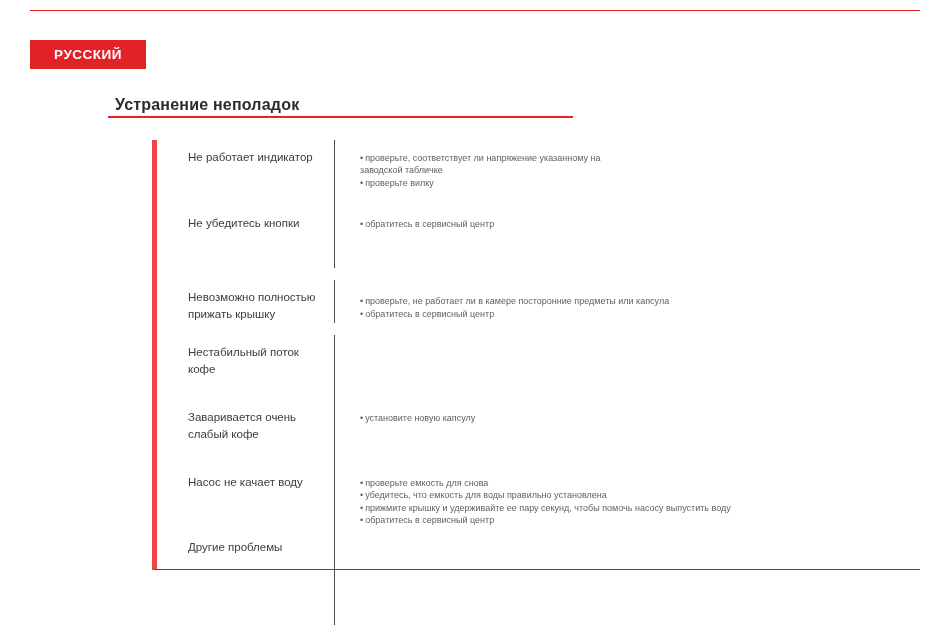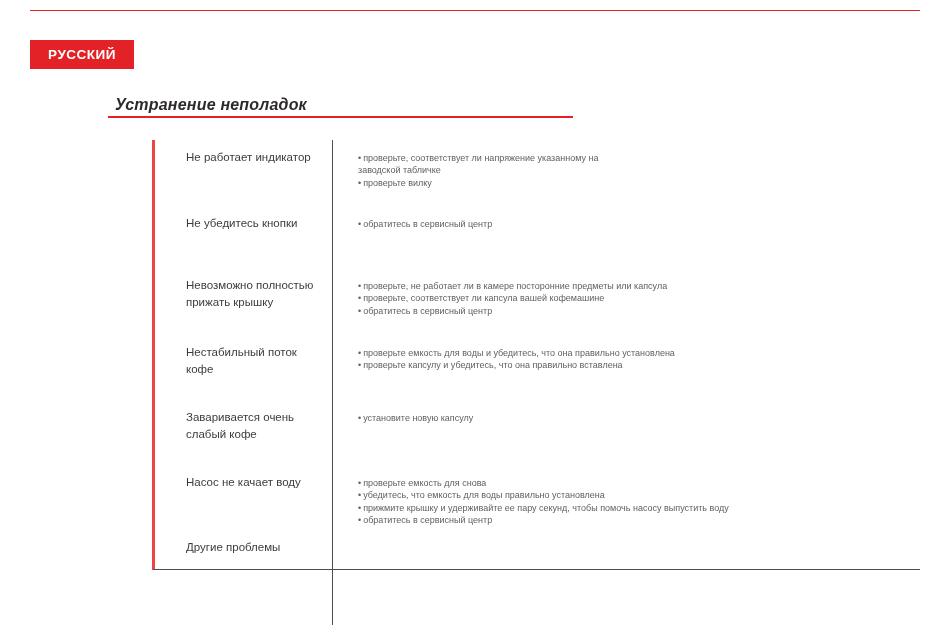--- a/index.html
+++ b/index.html
@@ -9,39 +9,39 @@
     position: relative;
     font-family: "Liberation Sans", sans-serif;
     overflow: hidden;
   }
   .top-rule {
     position: absolute; left: 30px; top: 10px;
     width: 890px; height: 1px; background: #e32227;
   }
   .lang-tab {
     position: absolute; left: 30px; top: 40px;
-    width: 104px; height: 29px;
+    width: 116px; height: 29px;
     background: #e32227;
     display: flex; align-items: center; justify-content: center;
   }
   .lang-tab span {
     color: #ffffff; font-size: 13.5px; font-weight: bold; letter-spacing: 0.5px;
   }
   .page-title {
     position: absolute; left: 115px; top: 96px;
-    font-size: 16px; font-weight: bold; color: #2e2a2b; letter-spacing: 0.2px; font-style: italic;
+    font-size: 16px; font-weight: bold; color: #2e2a2b; letter-spacing: 0.2px;
   }
   .title-rule {
     position: absolute; left: 108px; top: 116px;
     width: 465px; height: 2px; background: #e32227;
   }
   .trouble-table {
     position: absolute; left: 152px; top: 140px;
     width: 768px; height: 430px;
-    border-left: 3px solid #ef4444;
+    border-left: 5px solid #ef4444;
     border-bottom: 1px solid #4d4d4d;
   }
   .row { display: flex; }
   .cell-problem {
     width: 178px; flex: 0 0 178px;
     border-right: 1px solid #4d4d4d;
     padding: 9px 14px 0 31px;
   }
   .problem-label {
     display: block;
@@ -52,21 +52,21 @@
     flex: 1 1 auto;
     padding: 12px 10px 0 25px;
   }
   .bullet {
     font-size: 9px; line-height: 12.3px;
     color: #5f5f5f;
   }
   .bullet .dot { margin-right: 2px; color: #5f5f5f; }
   .h66 { min-height: 66px; }
   .h62 { min-height: 62px; }
-  .h67 { min-height: 67px; }
+  .h67 { min-height: 67px; align-items: center; }
   .h65 { min-height: 65px; }
   .h40 { min-height: 40px; flex-direction: column; }
   .wrap-270 { max-width: 268px; }
 </style>
 </head>
 <body>
 
 <div class="top-rule"></div>
 
 <div class="lang-tab">
@@ -96,32 +96,27 @@
       <div class="bullet"><span class="dot">•</span><span>обратитесь в сервисный центр</span></div>
     </div>
   </div>
 
   <div class="row h67">
     <div class="cell-problem">
       <span class="problem-label">Невозможно полностью прижать крышку</span>
     </div>
     <div class="cell-solutions">
       <div class="bullet"><span class="dot">•</span><span>проверьте, не работает ли в камере посторонние предметы или капсула</span></div>
-      <div class="bullet"><span class="dot">•</span><span>проверьте, соответствует ли капсула вашей кофемашине</span></div>
       <div class="bullet"><span class="dot">•</span><span>обратитесь в сервисный центр</span></div>
     </div>
   </div>
 
   <div class="row h65">
     <div class="cell-problem">
       <span class="problem-label">Нестабильный поток кофе</span>
-    </div>
-    <div class="cell-solutions">
-      <div class="bullet"><span class="dot">•</span><span>проверьте емкость для воды и убедитесь, что она правильно установлена</span></div>
-      <div class="bullet"><span class="dot">•</span><span>проверьте капсулу и убедитесь, что она правильно вставлена</span></div>
     </div>
   </div>
 
   <div class="row h65">
     <div class="cell-problem">
       <span class="problem-label">Заваривается очень слабый кофе</span>
     </div>
     <div class="cell-solutions">
       <div class="bullet"><span class="dot">•</span><span>установите новую капсулу</span></div>
     </div>

